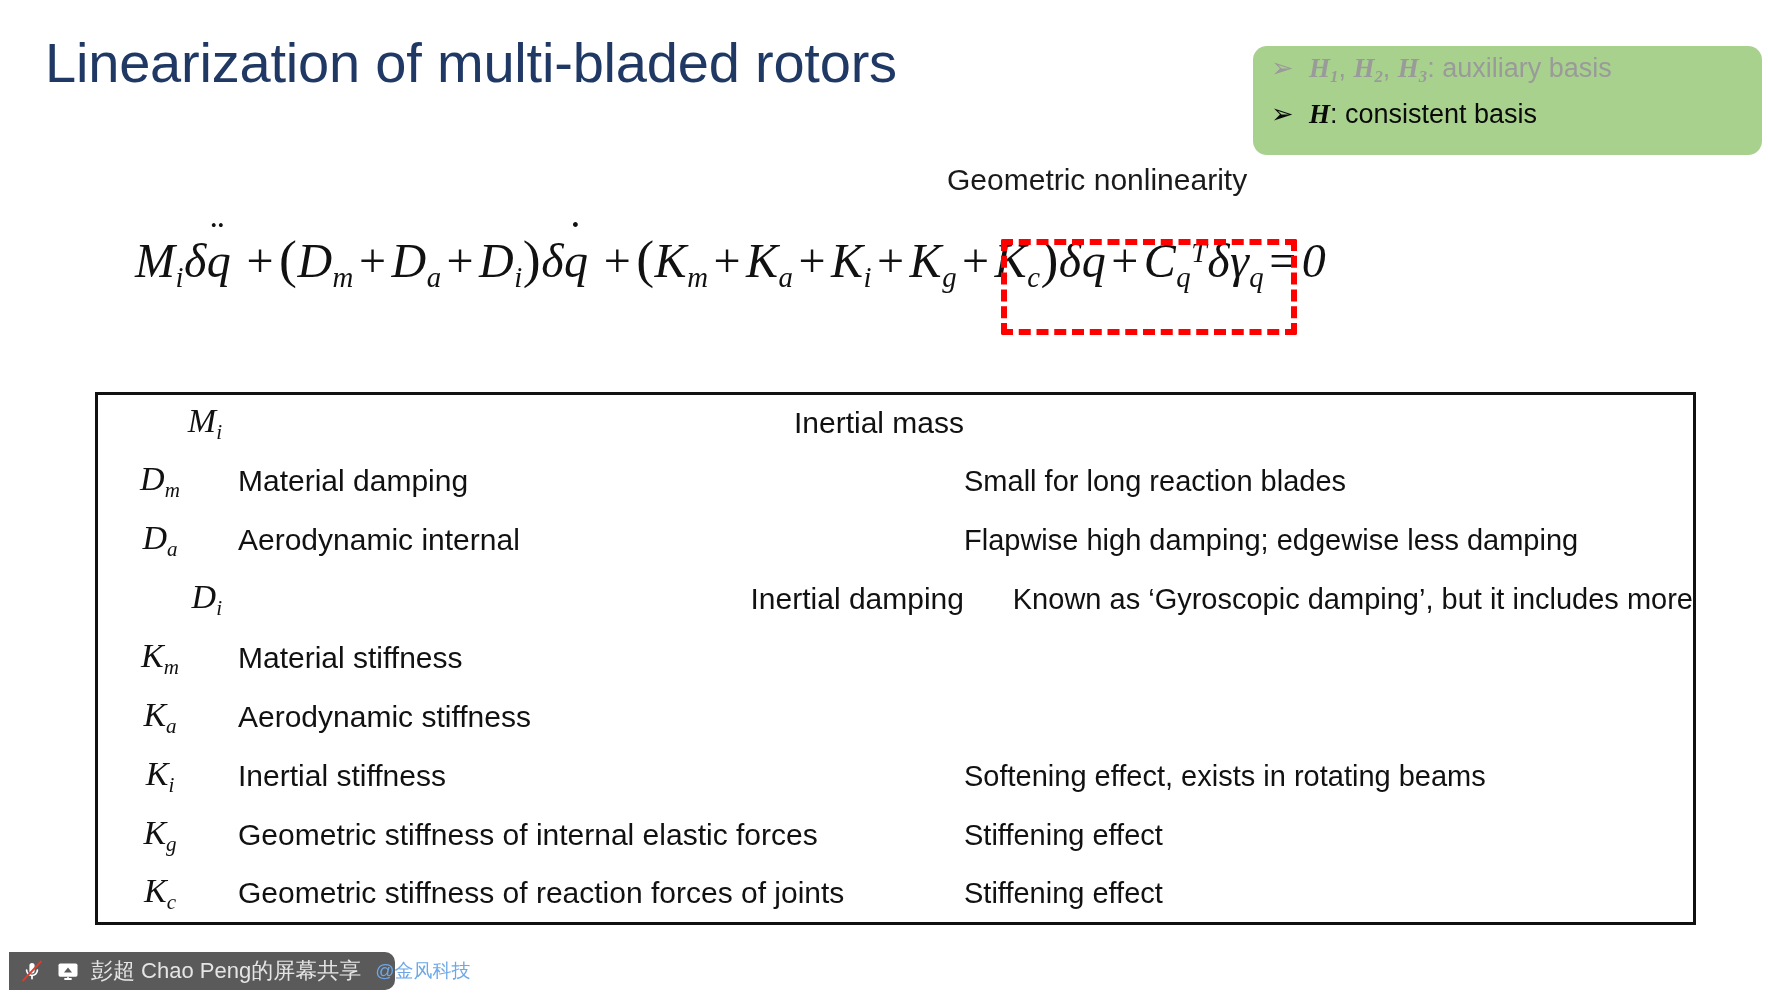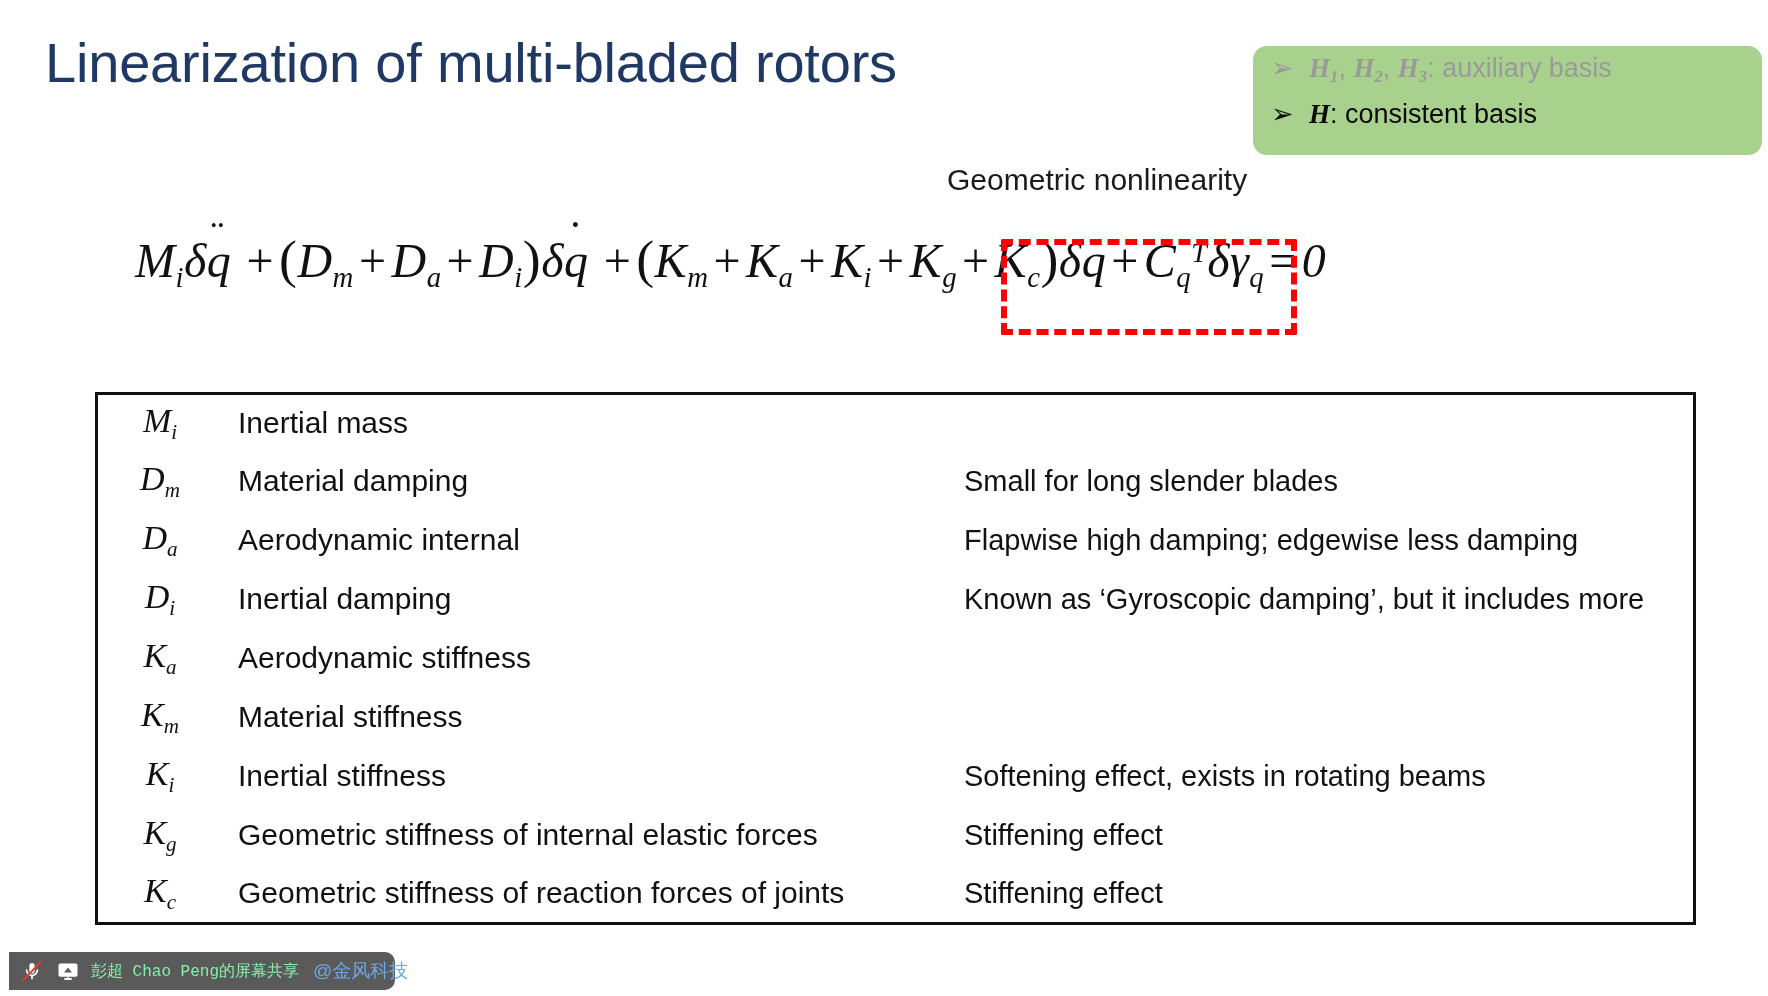--- a/index.html
+++ b/index.html
@@ -181,21 +181,21 @@
     table-layout: fixed;
     background: #ffffff;
   }
   #symbol-table td {
     padding: 0;
     vertical-align: middle;
     border: none;
   }
   .trow { height: 59px; }
   .trow.first { height: 58px; }
-  .sep-solid td { border-bottom: 3px solid #111111; }
+  .sep-solid td { border-bottom: 3px solid #111111; text-align: right; }
   .sep-dotted td { border-bottom: 2px dotted #9a9a9a; }
   .col-sym {
     width: 124px;
     text-align: center;
     font-family: "Liberation Serif", serif;
     font-style: italic;
     font-size: 34px;
     color: #111111;
   }
   .col-sym sub {
@@ -235,23 +235,23 @@
   }
   #share-bar .bar-icon {
     width: 26px;
     height: 26px;
     flex: 0 0 26px;
     display: flex;
     align-items: center;
     justify-content: center;
   }
   #share-bar .bar-text {
-    font-size: 16px;
-    color: #86efac;
-    font-family: Liberation Mono, monospace;
+    font-size: 22px;
+    color: #e5e5e5;
+    font-family: Liberation Sans, sans-serif;
     white-space: nowrap;
   }
   #share-bar .bar-company {
     font-size: 19px;
     color: #6CA8E8;
     font-family: "Liberation Sans", sans-serif;
     white-space: nowrap;
     margin-left: 4px;
   }
 </style>
@@ -284,41 +284,41 @@
     <tbody>
       <tr class="trow first sep-solid">
         <td class="col-sym">M<sub>i</sub></td>
         <td class="col-name">Inertial mass</td>
         <td class="col-note"></td>
       </tr>
 
       <tr class="trow sep-dotted">
         <td class="col-sym">D<sub>m</sub></td>
         <td class="col-name">Material damping</td>
-        <td class="col-note">Small for long slender blades</td>
+        <td class="col-note">Small for long reaction blades</td>
       </tr>
       <tr class="trow sep-dotted">
         <td class="col-sym">D<sub>a</sub></td>
         <td class="col-name">Aerodynamic internal</td>
         <td class="col-note">Flapwise high damping; edgewise less damping</td>
       </tr>
       <tr class="trow sep-solid">
         <td class="col-sym">D<sub>i</sub></td>
         <td class="col-name">Inertial damping</td>
         <td class="col-note">Known as ‘Gyroscopic damping’, but it includes more</td>
       </tr>
 
       <tr class="trow sep-dotted">
+        <td class="col-sym">K<sub>m</sub></td>
+        <td class="col-name">Material stiffness</td>
+        <td class="col-note"></td>
+      </tr>
+      <tr class="trow sep-dotted">
         <td class="col-sym">K<sub>a</sub></td>
         <td class="col-name">Aerodynamic stiffness</td>
-        <td class="col-note"></td>
-      </tr>
-      <tr class="trow sep-dotted">
-        <td class="col-sym">K<sub>m</sub></td>
-        <td class="col-name">Material stiffness</td>
         <td class="col-note"></td>
       </tr>
       <tr class="trow sep-dotted">
         <td class="col-sym">K<sub>i</sub></td>
         <td class="col-name">Inertial stiffness</td>
         <td class="col-note">Softening effect, exists in rotating beams</td>
       </tr>
       <tr class="trow sep-dotted">
         <td class="col-sym">K<sub>g</sub></td>
         <td class="col-name">Geometric stiffness of internal elastic forces</td>

